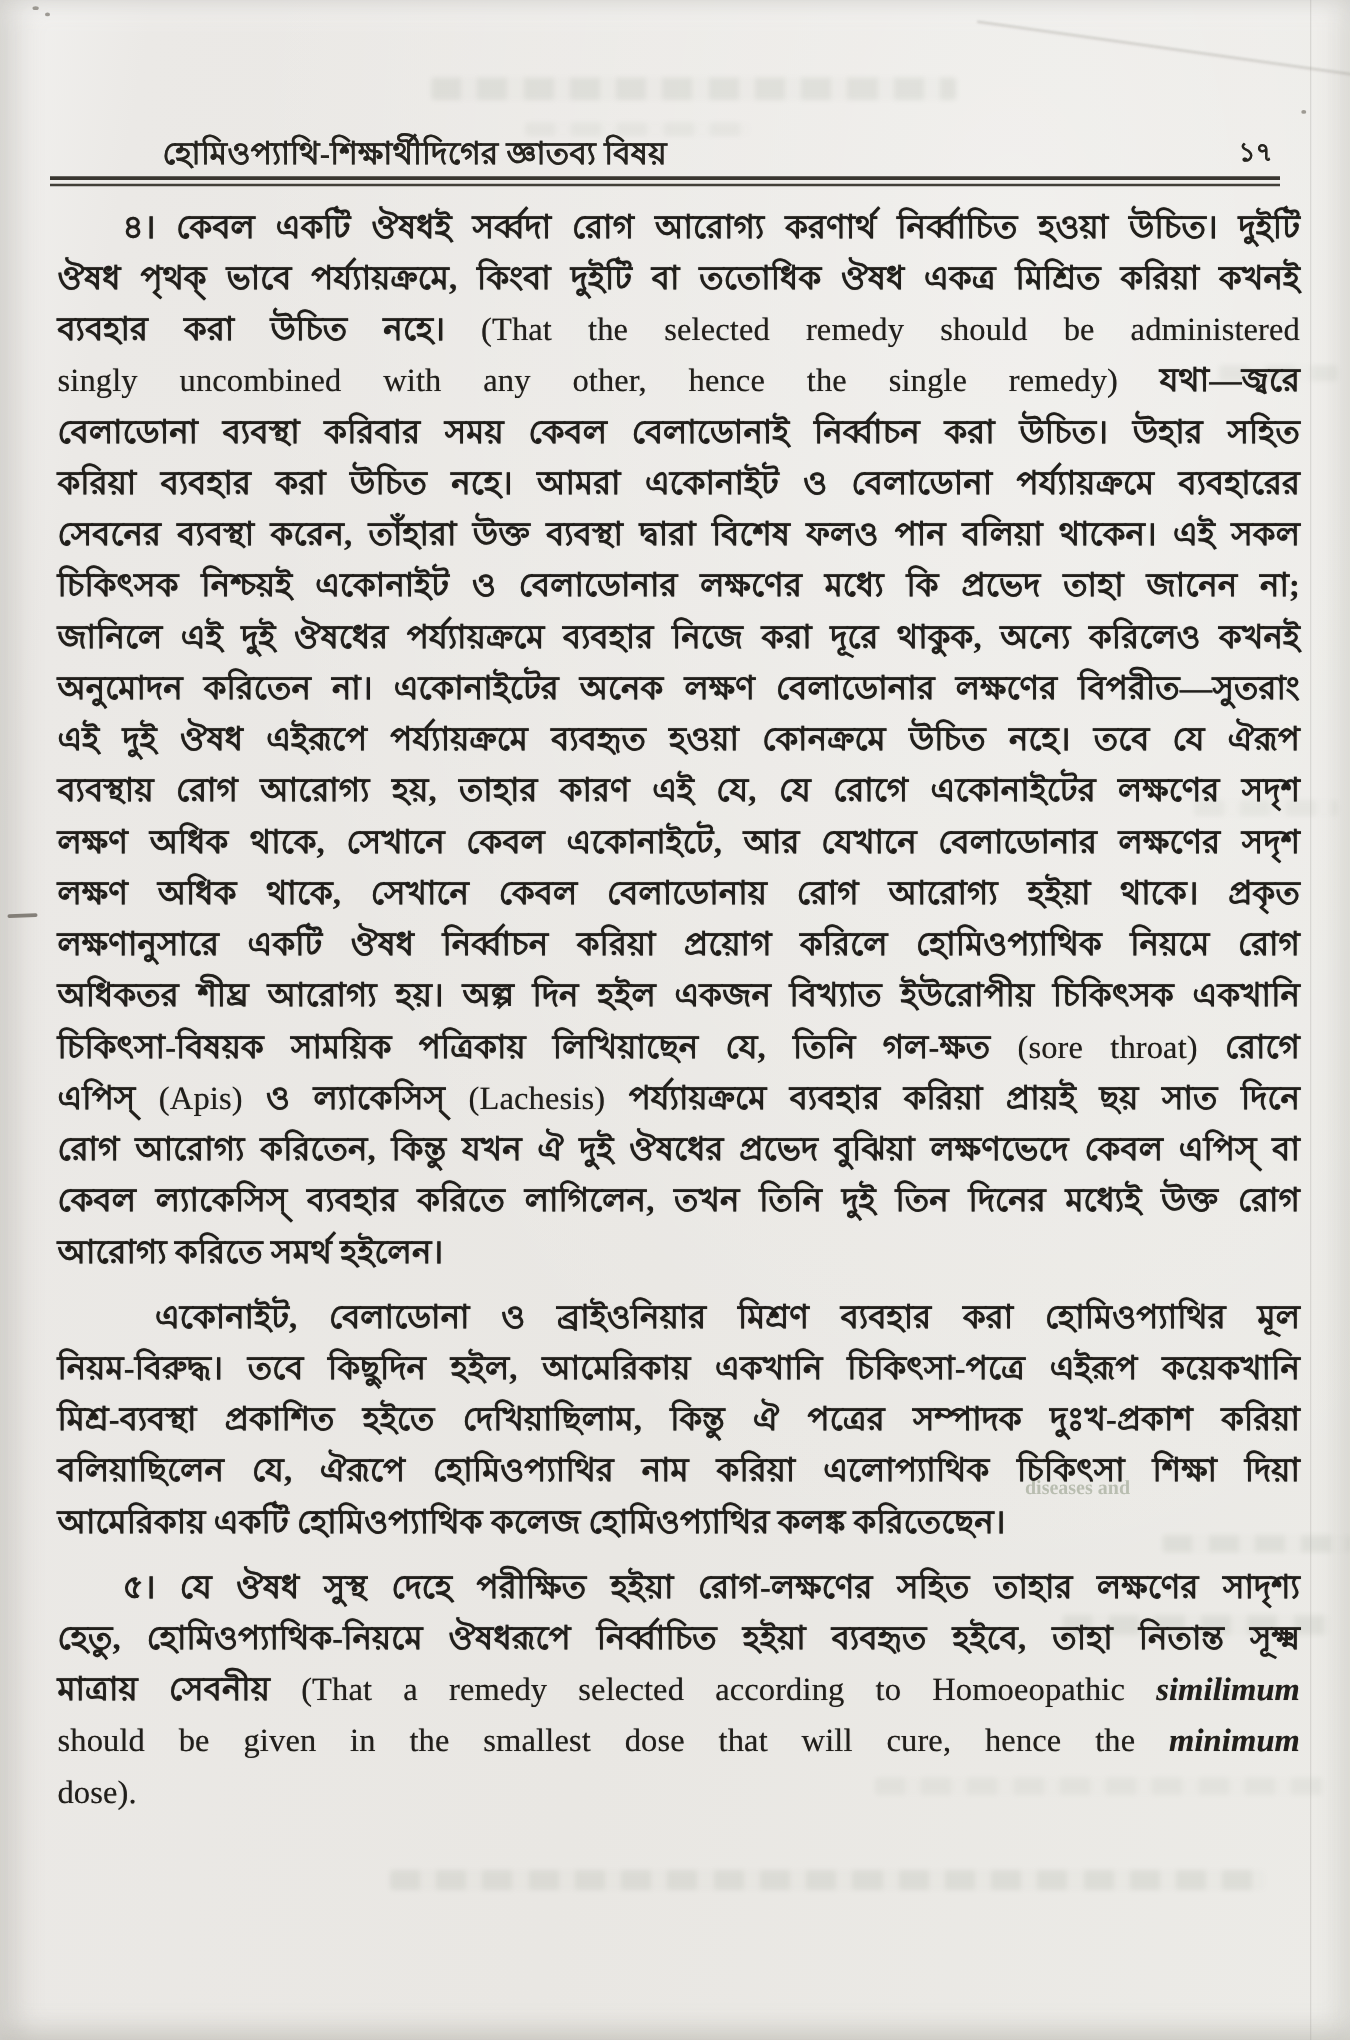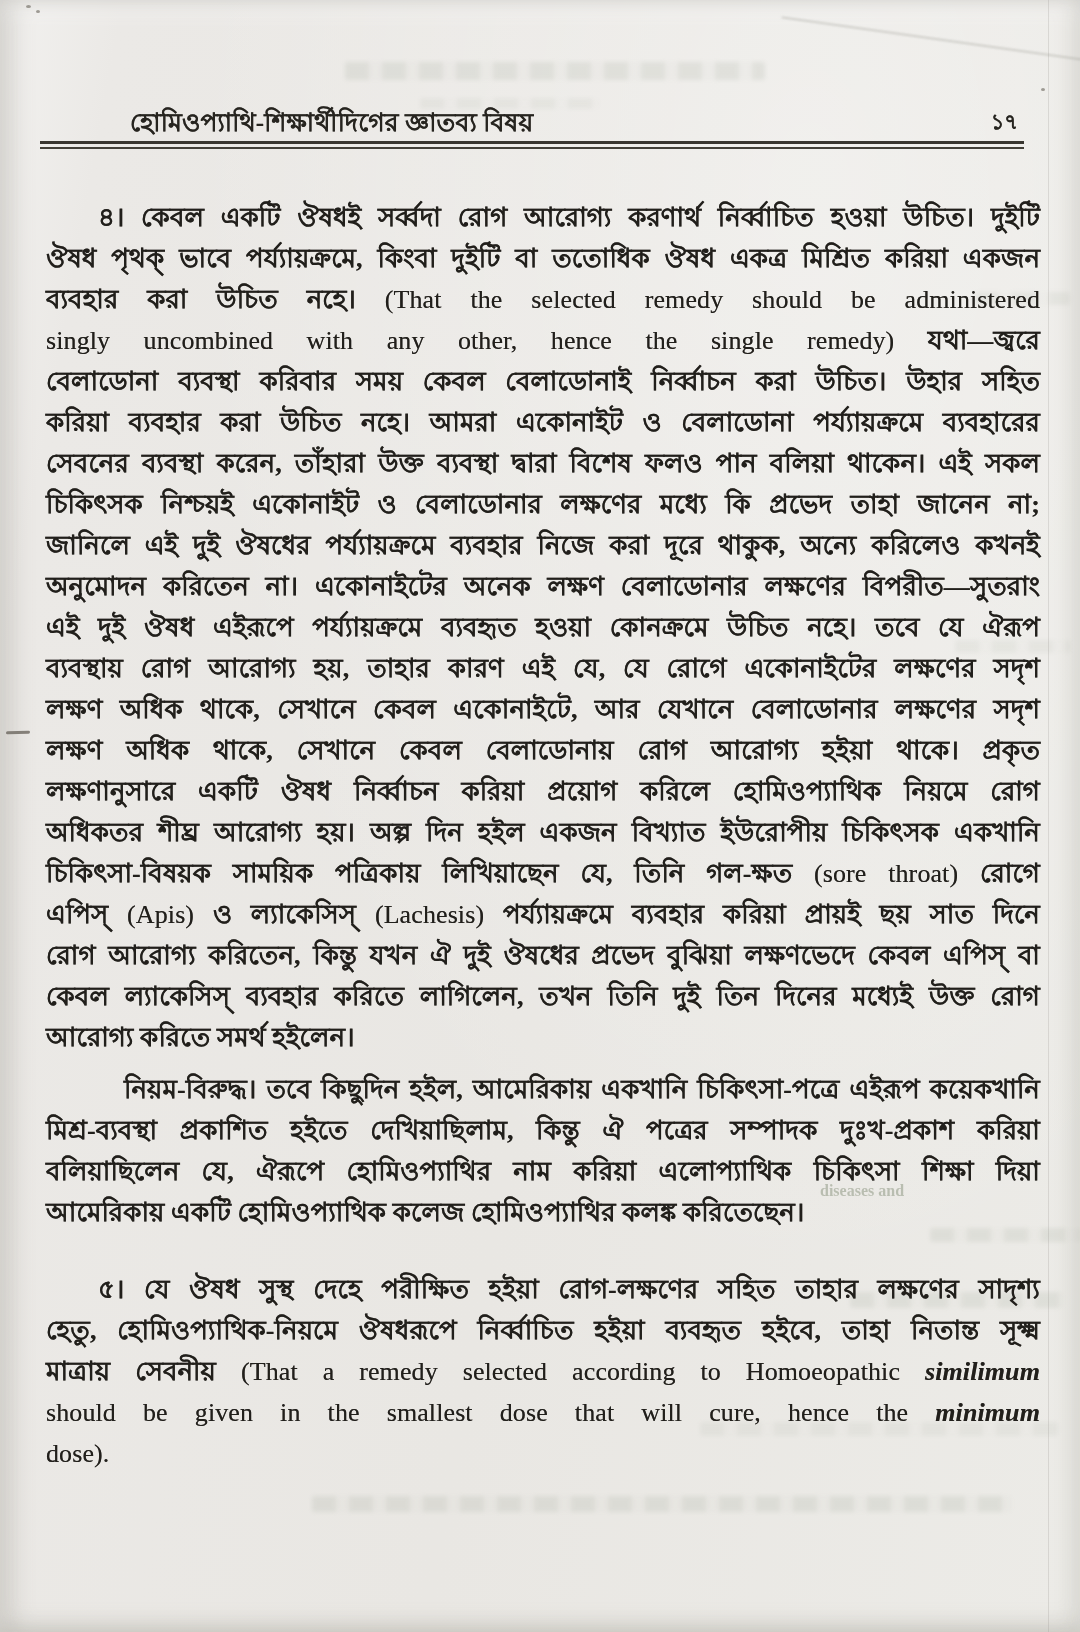--- a/index.html
+++ b/index.html
@@ -40,21 +40,21 @@
   .line {
     font-size:26px; line-height:41px;
     font-weight:600;
     text-align:justify; text-justify:inter-word;
     text-align-last:justify; -moz-text-align-last:justify;
     color:#211f1b;
     text-shadow:0 0 0.55px rgba(30,28,24,0.65);
     letter-spacing:0.1px;
   }
   .line.lastline { text-align-last:left; -moz-text-align-last:left; }
-  .para.indent-1 .line:first-child { text-indent:52px;margin-top:36px; }
+  .para.indent-1 .line:first-child { text-indent:52px; }
   .para.indent-2 .line:first-child { text-indent:78px; }
   .s-en { font-weight:400; }
   .s-eni { font-weight:600; font-style:italic; }
 
   
   .gbar {
     position:absolute;
     background:repeating-linear-gradient(90deg, rgba(125,136,118,0.26) 0 24px, rgba(125,136,118,0.05) 24px 37px);
     filter:blur(2px);
     border-radius:3px;
@@ -99,21 +99,21 @@
 
   <div class="page-header">
     <div class="header-title">হোমিওপ্যাথি-শিক্ষার্থীদিগের জ্ঞাতব্য বিষয়</div>
     <div class="page-number">১৭</div>
   </div>
   <div class="header-rule"></div>
 
   <div class="body-text">
       <div class="para indent-1">
         <div class="line"><span class="s-bn">৪। কেবল একটি ঔষধই সর্ব্বদা রোগ আরোগ্য করণার্থ নির্ব্বাচিত হওয়া উচিত। দুইটি</span></div>
-        <div class="line"><span class="s-bn">ঔষধ পৃথক্ ভাবে পর্য্যায়ক্রমে, কিংবা দুইটি বা ততোধিক ঔষধ একত্র মিশ্রিত করিয়া একজন</span></div>
+        <div class="line"><span class="s-bn">ঔষধ পৃথক্ ভাবে পর্য্যায়ক্রমে, কিংবা দুইটি বা ততোধিক ঔষধ একত্র মিশ্রিত করিয়া কখনই</span></div>
         <div class="line"><span class="s-bn">ব্যবহার করা উচিত নহে। </span><span class="s-en">(That the selected remedy should be administered</span></div>
         <div class="line"><span class="s-en">singly uncombined with any other, hence the single remedy) </span><span class="s-bn">যথা—জ্বরে</span></div>
         <div class="line"><span class="s-bn">বেলাডোনা ব্যবস্থা করিবার সময় কেবল বেলাডোনাই নির্ব্বাচন করা উচিত। উহার সহিত</span></div>
         <div class="line"><span class="s-bn">করিয়া ব্যবহার করা উচিত নহে। আমরা একোনাইট ও বেলাডোনা পর্য্যায়ক্রমে ব্যবহারের</span></div>
         <div class="line"><span class="s-bn">সেবনের ব্যবস্থা করেন, তাঁহারা উক্ত ব্যবস্থা দ্বারা বিশেষ ফলও পান বলিয়া থাকেন। এই সকল</span></div>
         <div class="line"><span class="s-bn">চিকিৎসক নিশ্চয়ই একোনাইট ও বেলাডোনার লক্ষণের মধ্যে কি প্রভেদ তাহা জানেন না;</span></div>
         <div class="line"><span class="s-bn">জানিলে এই দুই ঔষধের পর্য্যায়ক্রমে ব্যবহার নিজে করা দূরে থাকুক, অন্যে করিলেও কখনই</span></div>
         <div class="line"><span class="s-bn">অনুমোদন করিতেন না। একোনাইটের অনেক লক্ষণ বেলাডোনার লক্ষণের বিপরীত—সুতরাং</span></div>
         <div class="line"><span class="s-bn">এই দুই ঔষধ এইরূপে পর্য্যায়ক্রমে ব্যবহৃত হওয়া কোনক্রমে উচিত নহে। তবে যে ঐরূপ</span></div>
         <div class="line"><span class="s-bn">ব্যবস্থায় রোগ আরোগ্য হয়, তাহার কারণ এই যে, যে রোগে একোনাইটের লক্ষণের সদৃশ</span></div>
@@ -121,20 +121,21 @@
         <div class="line"><span class="s-bn">লক্ষণ অধিক থাকে, সেখানে কেবল বেলাডোনায় রোগ আরোগ্য হইয়া থাকে। প্রকৃত</span></div>
         <div class="line"><span class="s-bn">লক্ষণানুসারে একটি ঔষধ নির্ব্বাচন করিয়া প্রয়োগ করিলে হোমিওপ্যাথিক নিয়মে রোগ</span></div>
         <div class="line"><span class="s-bn">অধিকতর শীঘ্র আরোগ্য হয়। অল্প দিন হইল একজন বিখ্যাত ইউরোপীয় চিকিৎসক একখানি</span></div>
         <div class="line"><span class="s-bn">চিকিৎসা-বিষয়ক সাময়িক পত্রিকায় লিখিয়াছেন যে, তিনি গল-ক্ষত </span><span class="s-en">(sore throat) </span><span class="s-bn">রোগে</span></div>
         <div class="line"><span class="s-bn">এপিস্ </span><span class="s-en">(Apis)</span><span class="s-bn"> ও ল্যাকেসিস্ </span><span class="s-en">(Lachesis) </span><span class="s-bn">পর্য্যায়ক্রমে ব্যবহার করিয়া প্রায়ই ছয় সাত দিনে</span></div>
         <div class="line"><span class="s-bn">রোগ আরোগ্য করিতেন, কিন্তু যখন ঐ দুই ঔষধের প্রভেদ বুঝিয়া লক্ষণভেদে কেবল এপিস্ বা</span></div>
         <div class="line"><span class="s-bn">কেবল ল্যাকেসিস্ ব্যবহার করিতে লাগিলেন, তখন তিনি দুই তিন দিনের মধ্যেই উক্ত রোগ</span></div>
         <div class="line lastline"><span class="s-bn">আরোগ্য করিতে সমর্থ হইলেন।</span></div>
       </div>
       <div class="para indent-2">
+        <div class="line"><span class="s-bn">একোনাইট, বেলাডোনা ও ব্রাইওনিয়ার মিশ্রণ ব্যবহার করা হোমিওপ্যাথির মূল</span></div>
         <div class="line"><span class="s-bn">নিয়ম-বিরুদ্ধ। তবে কিছুদিন হইল, আমেরিকায় একখানি চিকিৎসা-পত্রে এইরূপ কয়েকখানি</span></div>
         <div class="line"><span class="s-bn">মিশ্র-ব্যবস্থা প্রকাশিত হইতে দেখিয়াছিলাম, কিন্তু ঐ পত্রের সম্পাদক দুঃখ-প্রকাশ করিয়া</span></div>
         <div class="line"><span class="s-bn">বলিয়াছিলেন যে, ঐরূপে হোমিওপ্যাথির নাম করিয়া এলোপ্যাথিক চিকিৎসা শিক্ষা দিয়া</span></div>
         <div class="line lastline"><span class="s-bn">আমেরিকায় একটি হোমিওপ্যাথিক কলেজ হোমিওপ্যাথির কলঙ্ক করিতেছেন।</span></div>
       </div>
       <div class="para indent-1">
         <div class="line"><span class="s-bn">৫। যে ঔষধ সুস্থ দেহে পরীক্ষিত হইয়া রোগ-লক্ষণের সহিত তাহার লক্ষণের সাদৃশ্য</span></div>
         <div class="line"><span class="s-bn">হেতু, হোমিওপ্যাথিক-নিয়মে ঔষধরূপে নির্ব্বাচিত হইয়া ব্যবহৃত হইবে, তাহা নিতান্ত সূক্ষ্ম</span></div>
         <div class="line"><span class="s-bn">মাত্রায় সেবনীয় </span><span class="s-en">(That a remedy selected according to Homoeopathic </span><span class="s-eni">similimum</span></div>
         <div class="line"><span class="s-en">should be given in the smallest dose that will cure, hence the </span><span class="s-eni">minimum</span></div>

